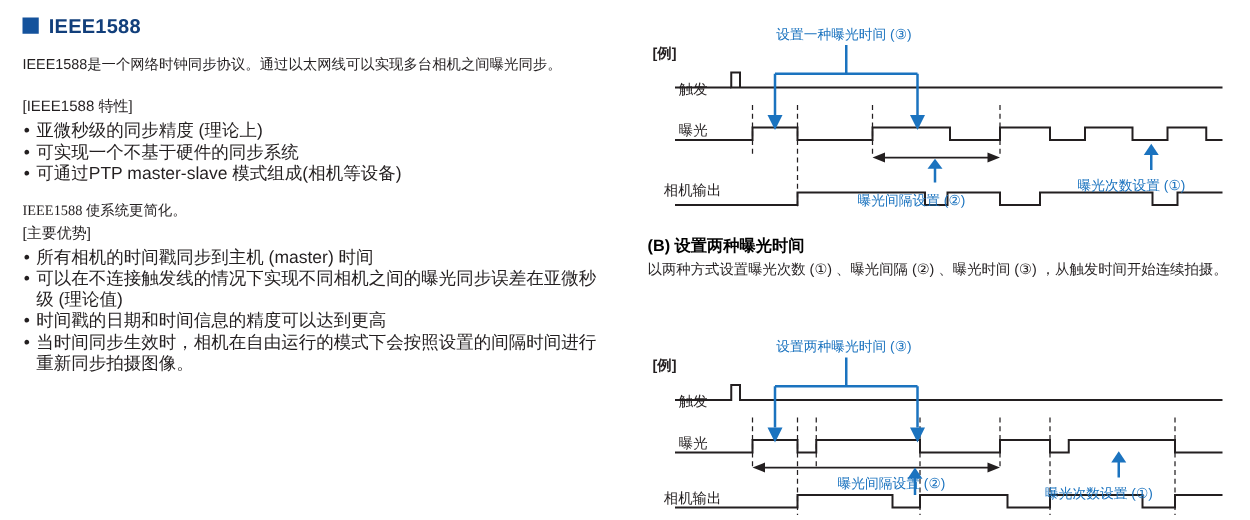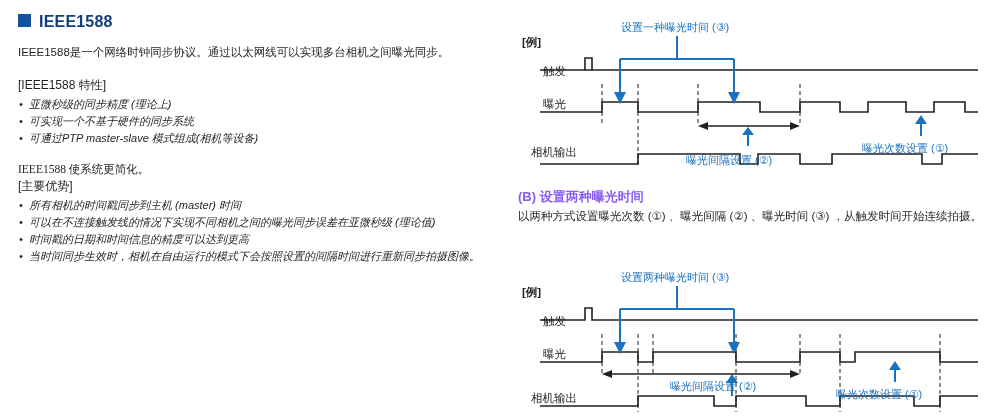--- a/index.html
+++ b/index.html
@@ -61,26 +61,25 @@
     font-size: 12px;
     font-weight: normal;
     margin: 0 0 2px 0;
   }
   ul.bullets {
     list-style: none;
     margin: 0 0 14px 0;
     padding: 0;
   }
   ul.bullets li {
-    font-size: 11px;
+    font-size: 14px;
     line-height: 17px;
     padding-left: 11px;
     position: relative;
     max-width: 466px;
-    font-style: italic;
   }
   ul.bullets li::before {
     content: "•";
     position: absolute;
     left: 1px;
     top: 0;
   }
   .plain-line {
     font-size: 11.5px;
     line-height: 17px;
@@ -106,21 +105,21 @@
 
   .sectionB {
     position: absolute;
     left: 8px;
     top: 188px;
     width: 482px;
   }
   .sectionB-title {
     font-size: 13px;
     font-weight: bold;
-    color: #8b5cf6;
+    color: #000000;
     margin: 0 0 3px 0;
     line-height: 17px;
   }
   .sectionB-desc {
     font-size: 11.5px;
     line-height: 17px;
     margin: 0;
     color: #231f20;
   }
 

